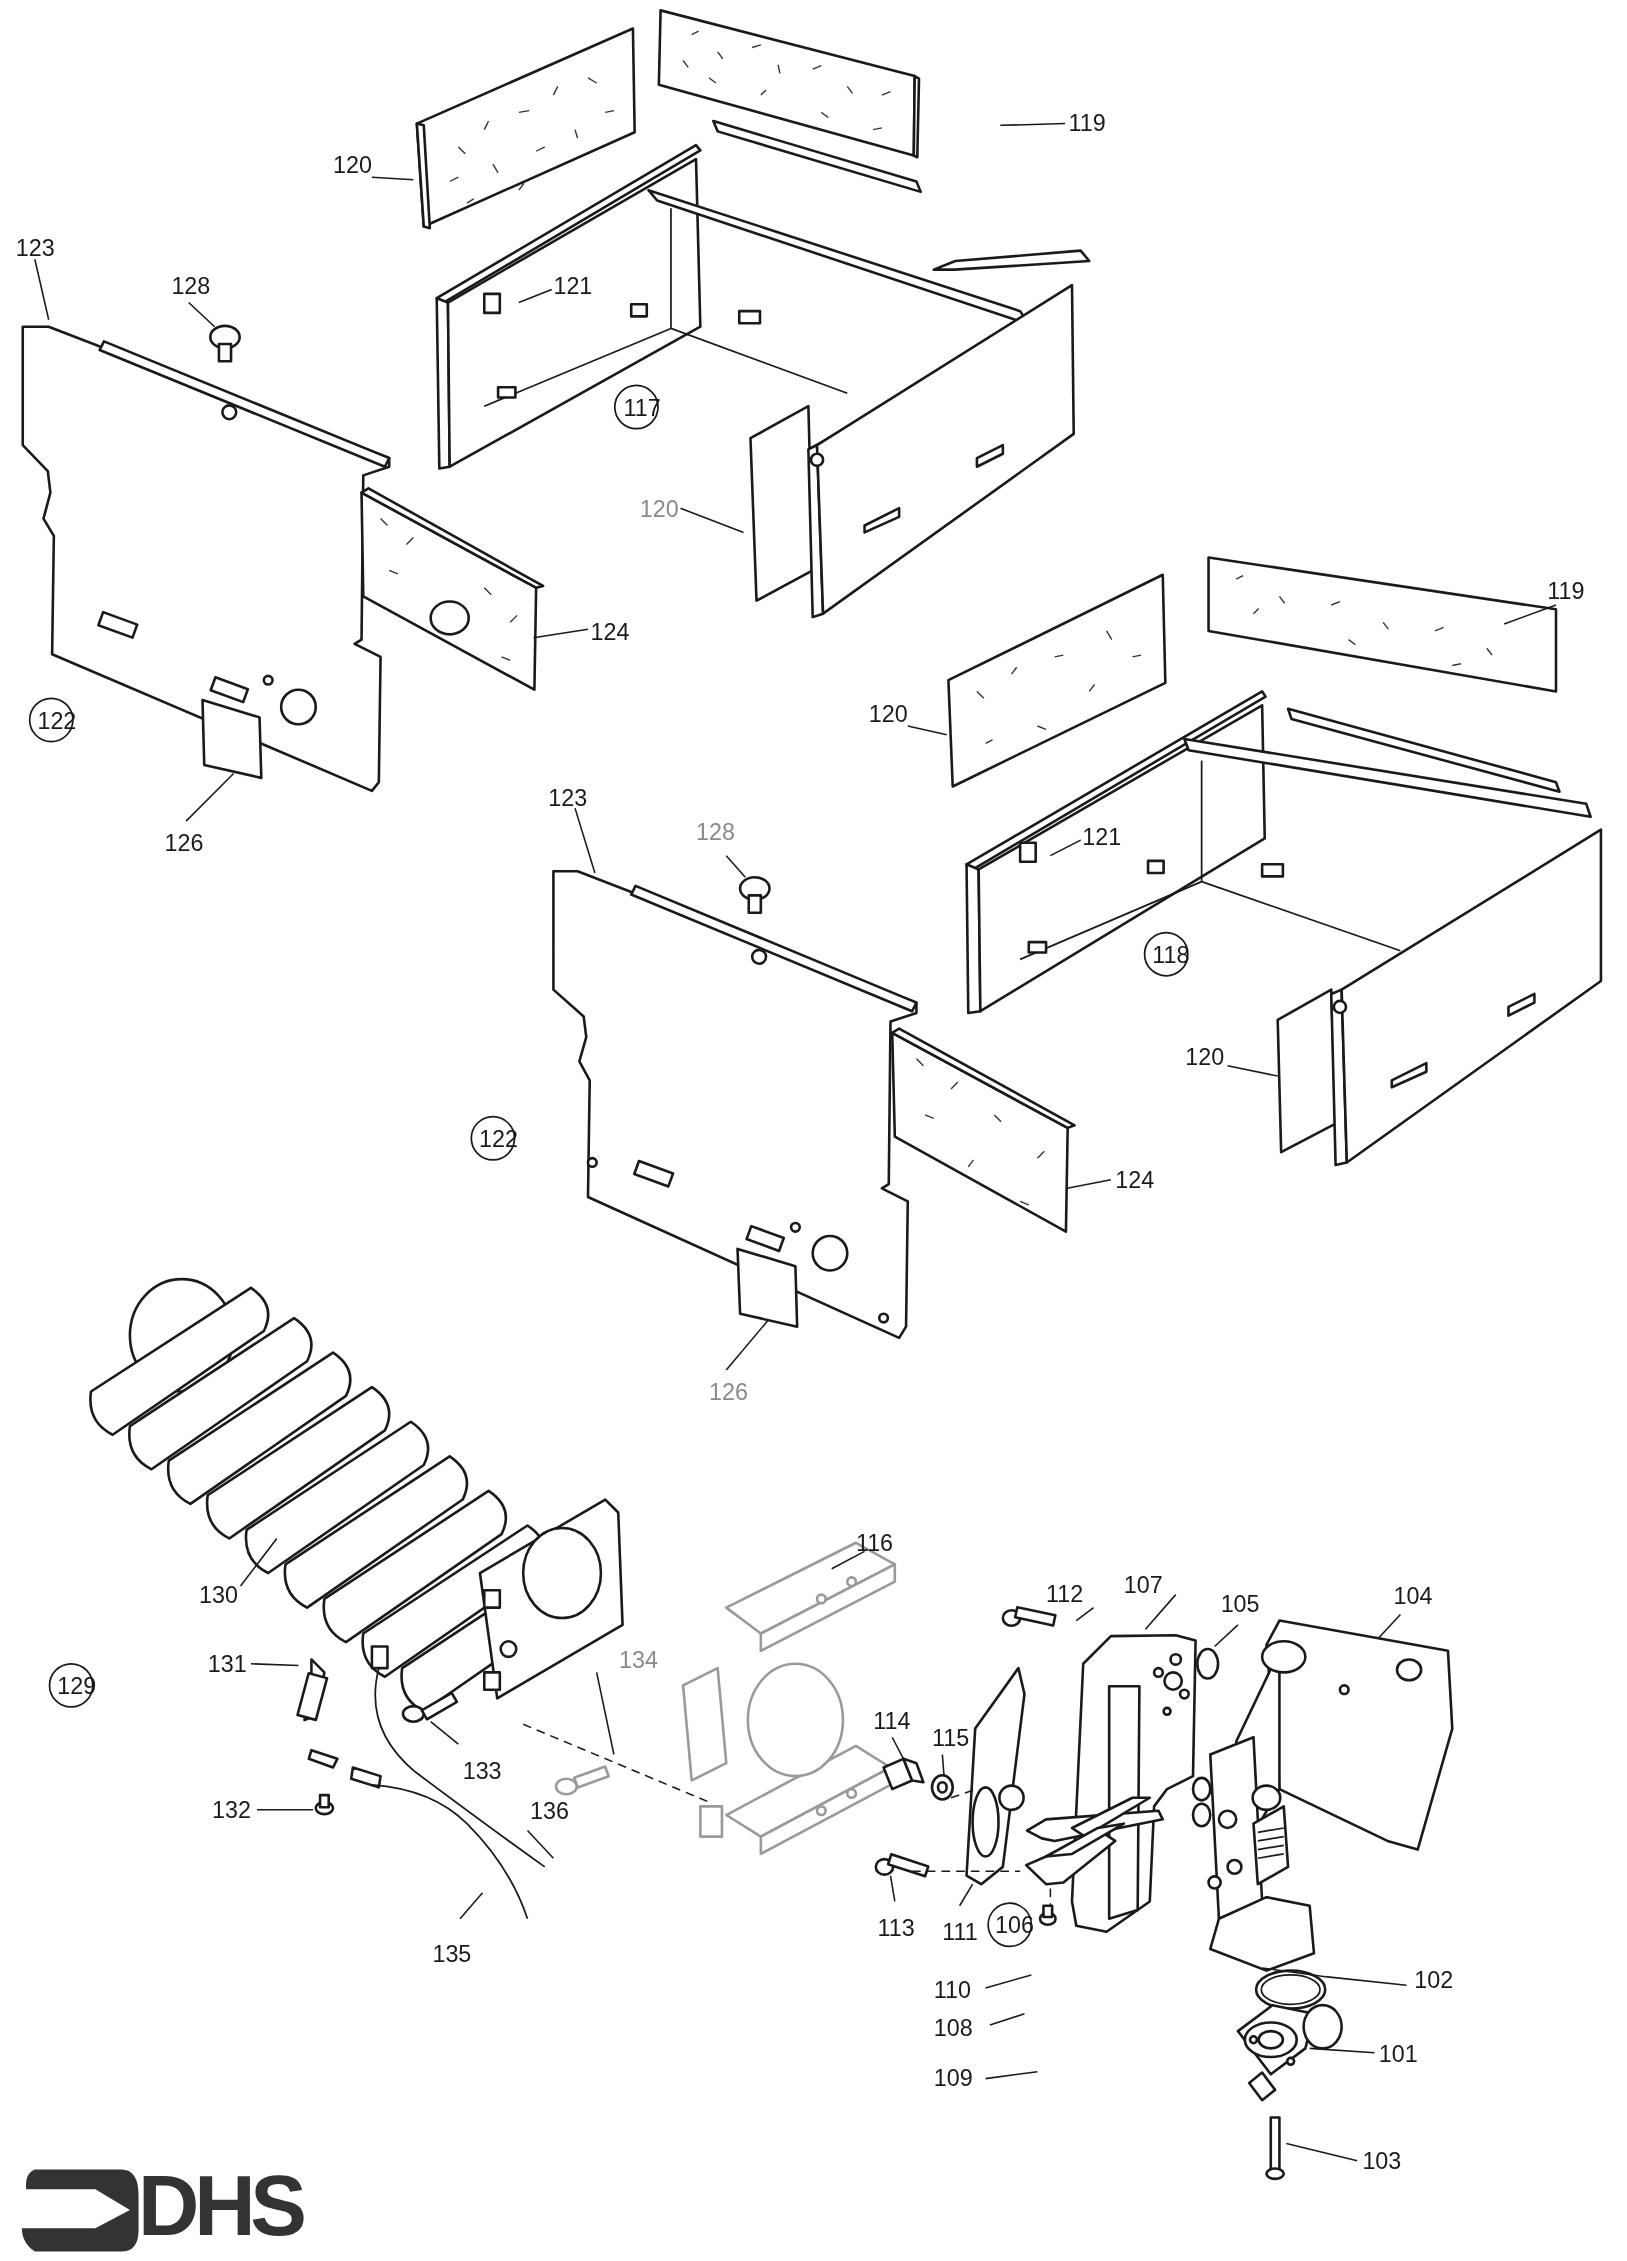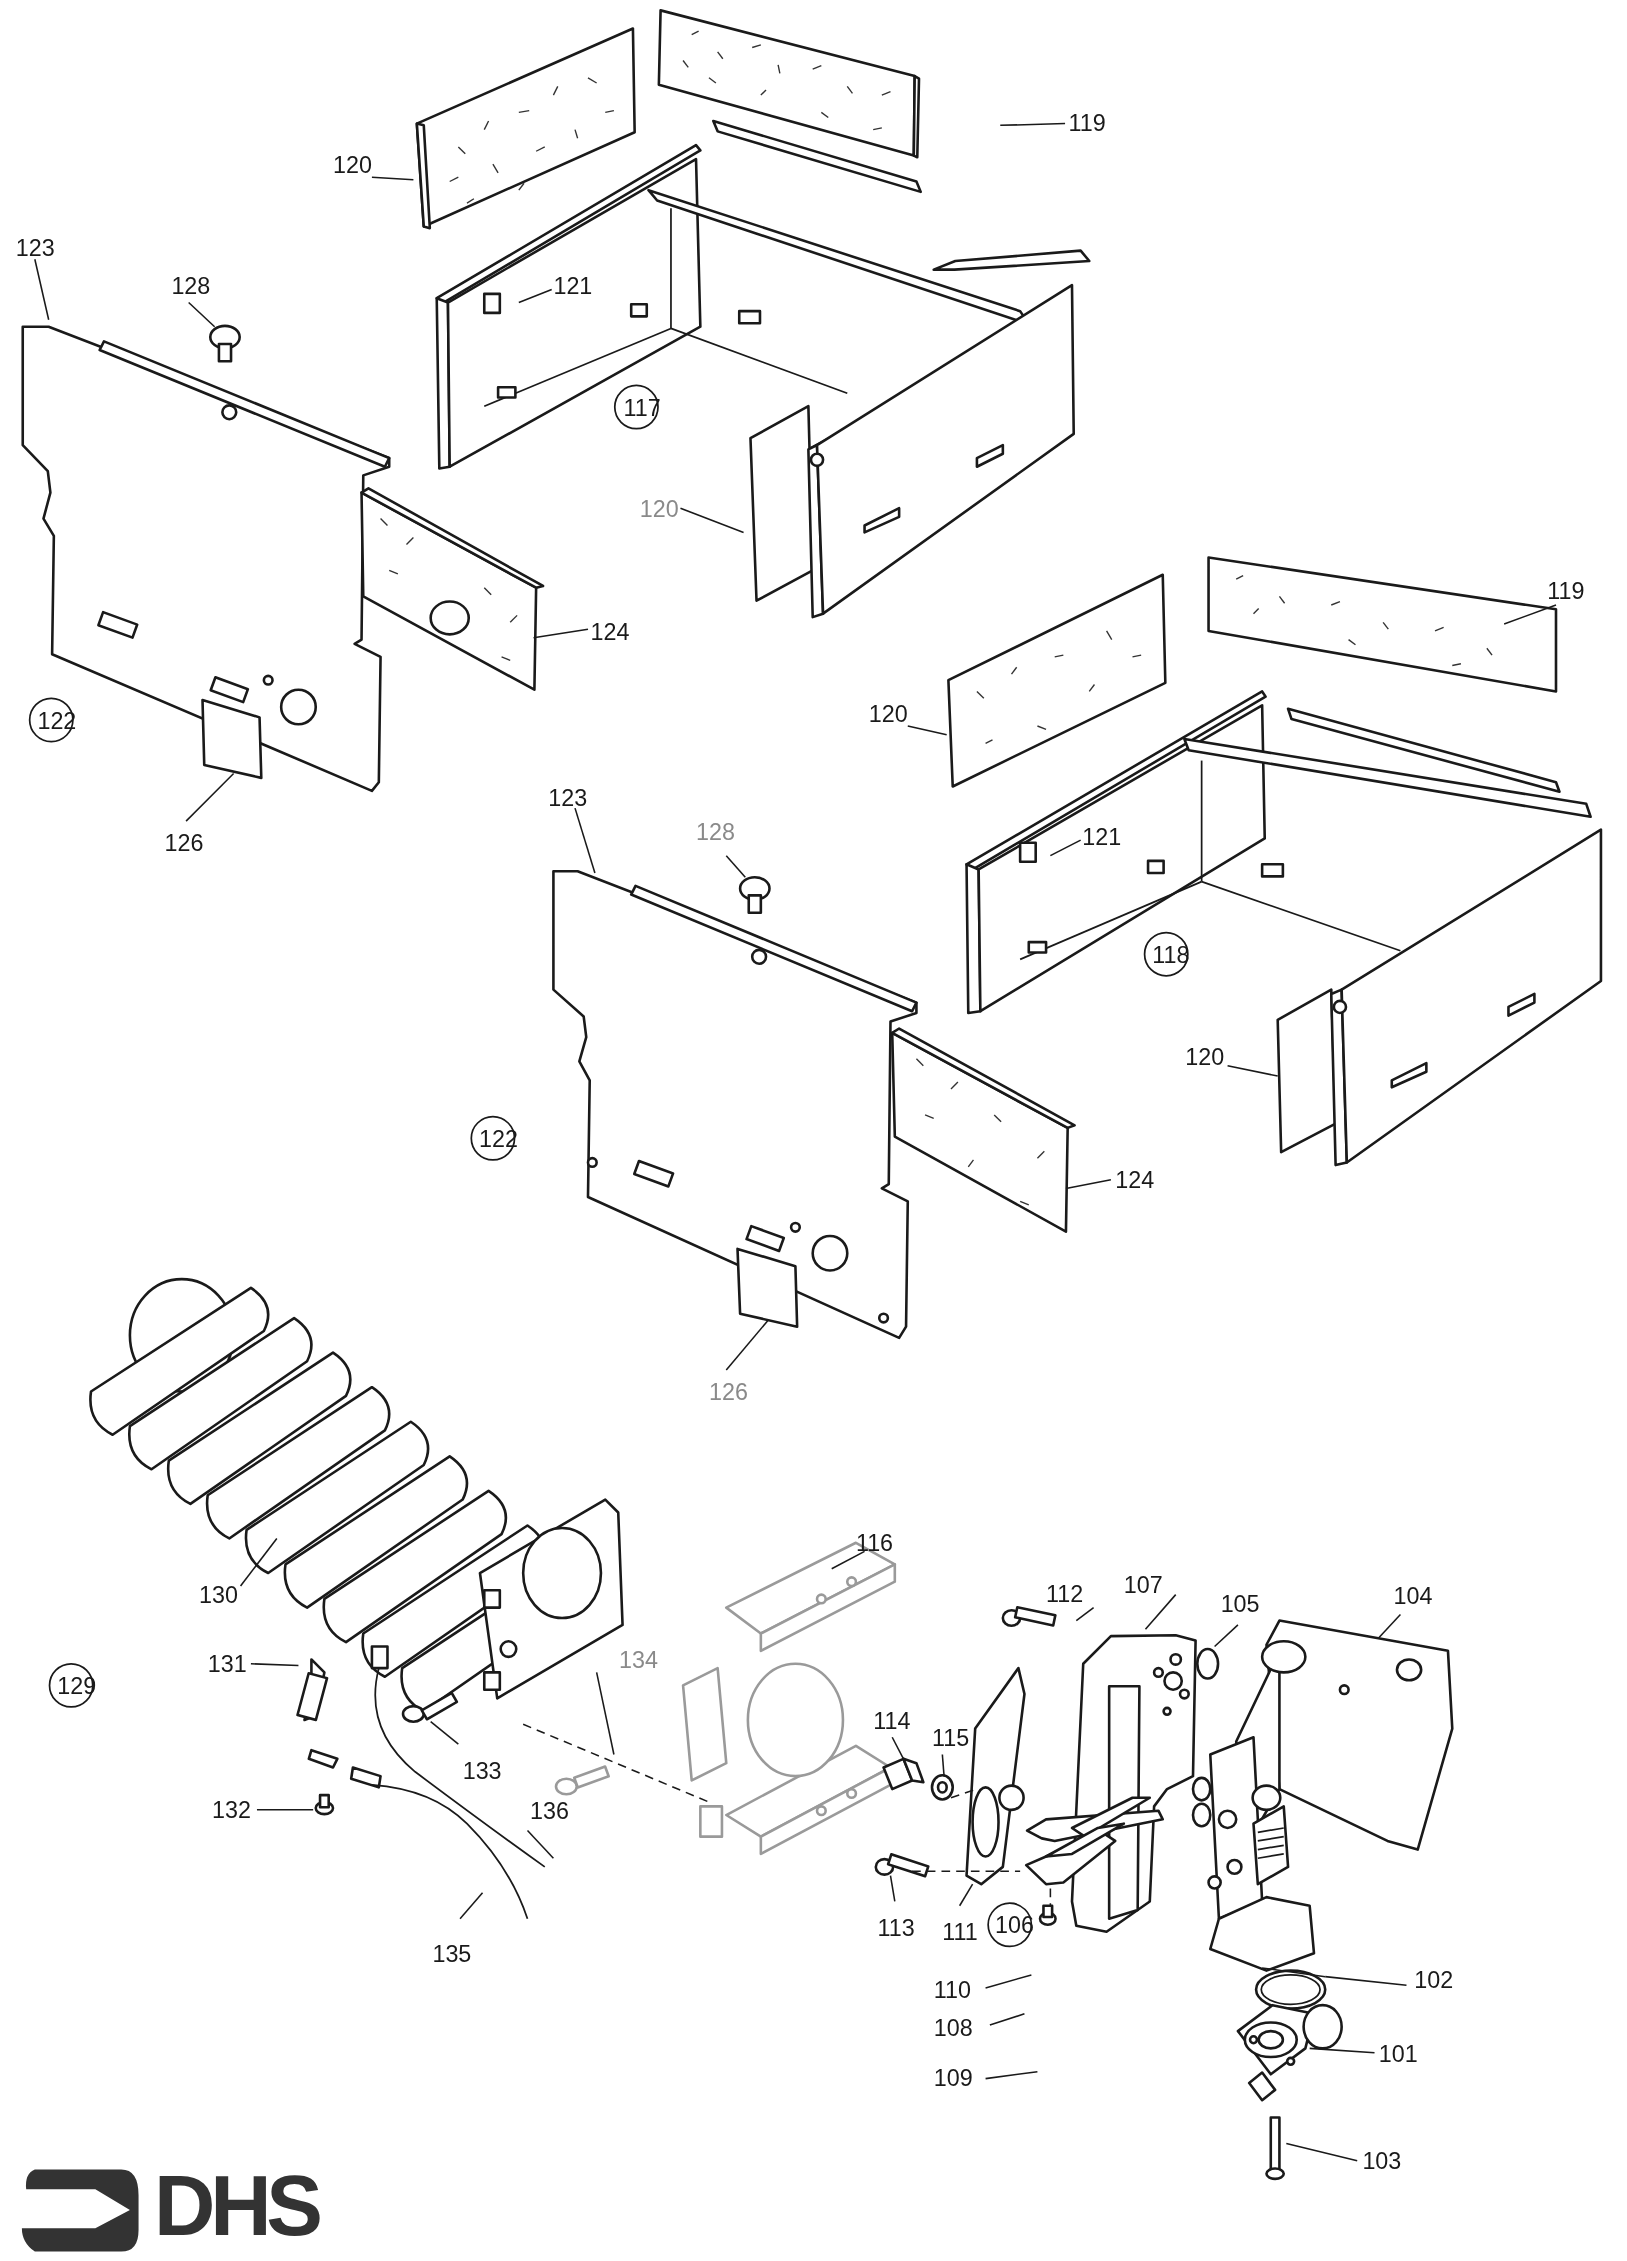--- a/index.html
+++ b/index.html
@@ -7,21 +7,21 @@
   #diagram{position:absolute;left:0;top:0;width:1628px;height:2261px;}
   .ln{stroke:#1a1a1a;stroke-width:3;fill:#fff;stroke-linejoin:round;}
   .thin{stroke:#1a1a1a;stroke-width:2;fill:none;}
   .lead{stroke:#1a1a1a;stroke-width:1.8;fill:none;}
   .dash{stroke:#1a1a1a;stroke-width:1.8;fill:none;stroke-dasharray:10 7;}
   .fleck{stroke:#333;stroke-width:1.6;}
   .lbl{font-family:"Liberation Sans",sans-serif;font-size:27px;fill:#1a1a1a;}
   .lbl.faint{fill:#8a8a8a;}
   .circ{fill:none;stroke:#1a1a1a;stroke-width:2;}
   .ghost .ln,.ghost .thin{stroke:#9a9a9a;}
-  #logo-text{position:absolute;left:138px;top:2163px;font-family:"Liberation Sans",sans-serif;font-weight:bold;font-size:85px;letter-spacing:-5.2px;color:#333;line-height:1;margin-left:16px;}
+  #logo-text{position:absolute;left:138px;top:2163px;font-family:"Liberation Sans",sans-serif;font-weight:bold;font-size:85px;letter-spacing:-5.2px;color:#333;line-height:1;}
 </style>
 </head>
 <body>
 
 <svg id="diagram" viewBox="0 0 1883 2616" xmlns="http://www.w3.org/2000/svg">
 
   <g>
 
     <g>
       <polygon class="ln" points="482,143 732,33 734,153 490,262"></polygon>

